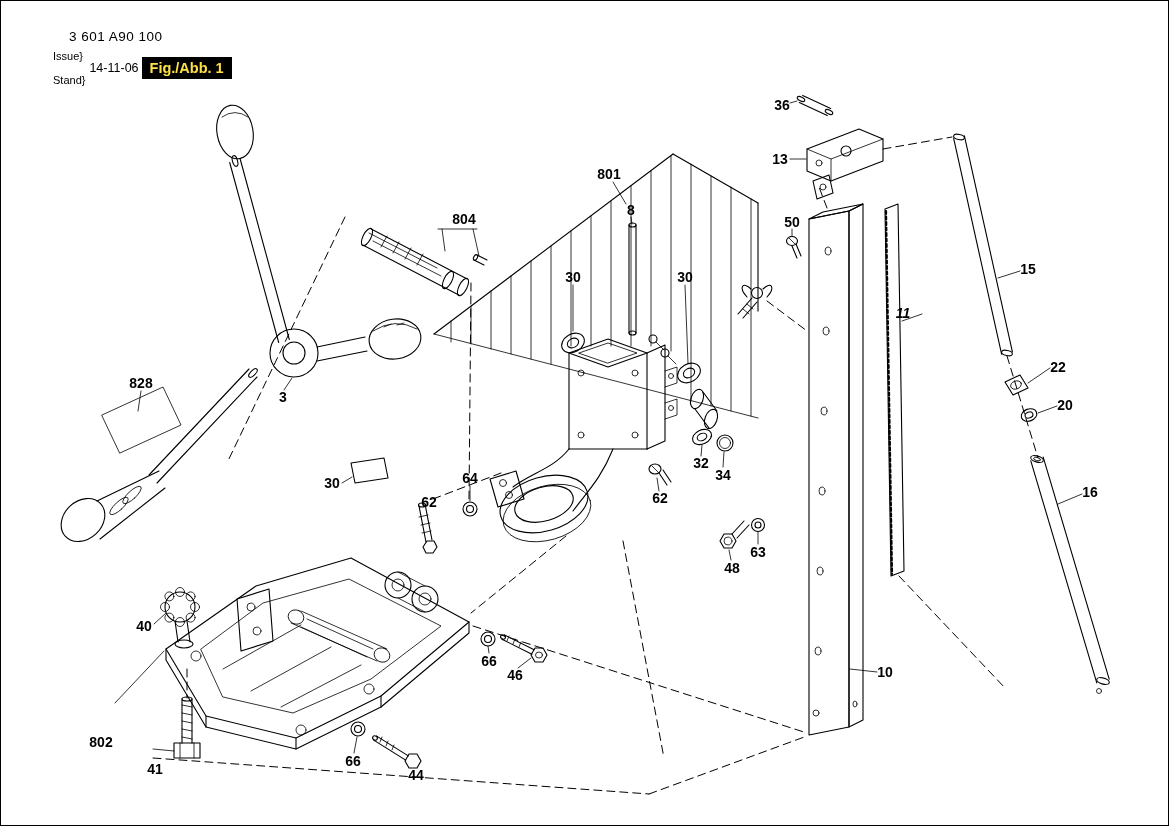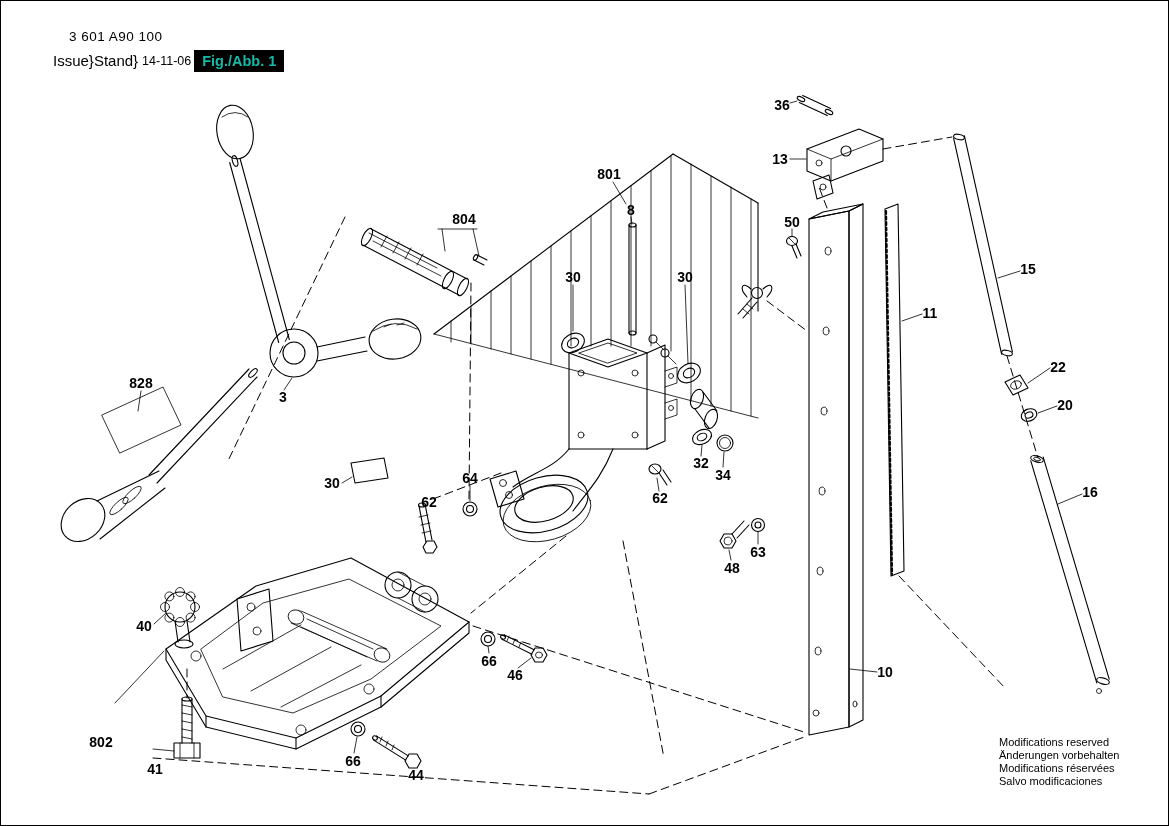--- a/index.html
+++ b/index.html
@@ -10,23 +10,23 @@
     border:1px solid #000;
     box-sizing:border-box;
     font-family:"Liberation Sans", sans-serif;
     color:#000;
     overflow:hidden;
   }
   
   .hdr{position:absolute;left:52px;top:28px;}
   .part-no{font-size:13.5px;letter-spacing:0.5px;margin-left:16px;}
   .issue-row{display:flex;align-items:center;margin-top:6px;}
-  .issue-col{display:flex;flex-direction:row;font-size:15px;line-height:12px;}
+  .issue-col{display:flex;flex-direction:column;font-size:11px;line-height:12px;gap:12px;}
   .issue-date{font-size:12.5px;margin-left:4px;margin-right:3px;}
-  .fig-badge{background:#000;color:#14b8a6;font-weight:bold;font-size:14.5px;padding:3px 8px;}
+  .fig-badge{background:#000;color:#fde047;font-weight:bold;font-size:14.5px;padding:3px 8px;}
   
   .footer-note{position:absolute;left:998px;top:735px;font-size:11px;line-height:13px;}
   
   .part-label{
     position:absolute;transform:translate(-50%,-50%);
     font-weight:bold;font-size:14px;white-space:nowrap;
   }
   
   .art{position:absolute;left:0;top:0;}
   .art line,.art path,.art polyline,.art polygon,.art circle,.art ellipse,.art rect{
@@ -404,21 +404,21 @@
       <div class="part-label" style="left: 140px; top: 382px;">828</div>
       <div class="part-label" style="left: 282px; top: 396px;">3</div>
       <div class="part-label" style="left: 331px; top: 482px;">30</div>
       <div class="part-label" style="left: 428px; top: 501px;">62</div>
       <div class="part-label" style="left: 469px; top: 477px;">64</div>
       <div class="part-label" style="left: 659px; top: 497px; text-align: right;">62</div>
       <div class="part-label" style="left: 700px; top: 462px;">32</div>
       <div class="part-label" style="left: 722px; top: 474px; text-align: right;">34</div>
       <div class="part-label" style="left: 731px; top: 567px;">48</div>
       <div class="part-label" style="left: 757px; top: 551px;">63</div>
-      <div class="part-label" style="left: 929px; top: 312px;">11</div>
+      <div class="part-label" style="left: 902px; top: 312px; font-style: italic;">11</div>
       <div class="part-label" style="left: 1027px; top: 268px;">15</div>
       <div class="part-label" style="left: 1057px; top: 366px;">22</div>
       <div class="part-label" style="left: 1064px; top: 404px;">20</div>
       <div class="part-label" style="left: 1089px; top: 491px;">16</div>
       <div class="part-label" style="left: 884px; top: 671px;">10</div>
       <div class="part-label" style="left: 143px; top: 625px;">40</div>
       <div class="part-label" style="left: 100px; top: 741px;">802</div>
       <div class="part-label" style="left: 142px; top: 768px; margin-left: 12px;">41</div>
       <div class="part-label" style="left: 488px; top: 660px;">66</div>
       <div class="part-label" style="left: 514px; top: 674px;">46</div>
@@ -431,20 +431,14 @@
     <div class="issue-row">
       <div class="issue-col">
         <span>Issue}</span>
         <span>Stand}</span>
       </div>
       <span class="issue-date">14-11-06</span>
       <span class="fig-badge">Fig./Abb. 1</span>
     </div>
   </div>
 
-  <div class="footer-note">
-    <div>Modifications reserved</div>
-    <div>Änderungen vorbehalten</div>
-    <div>Modifications réservées</div>
-    <div>Salvo modificaciones</div>
-  </div>
 
 </div>
 
 </body></html>

